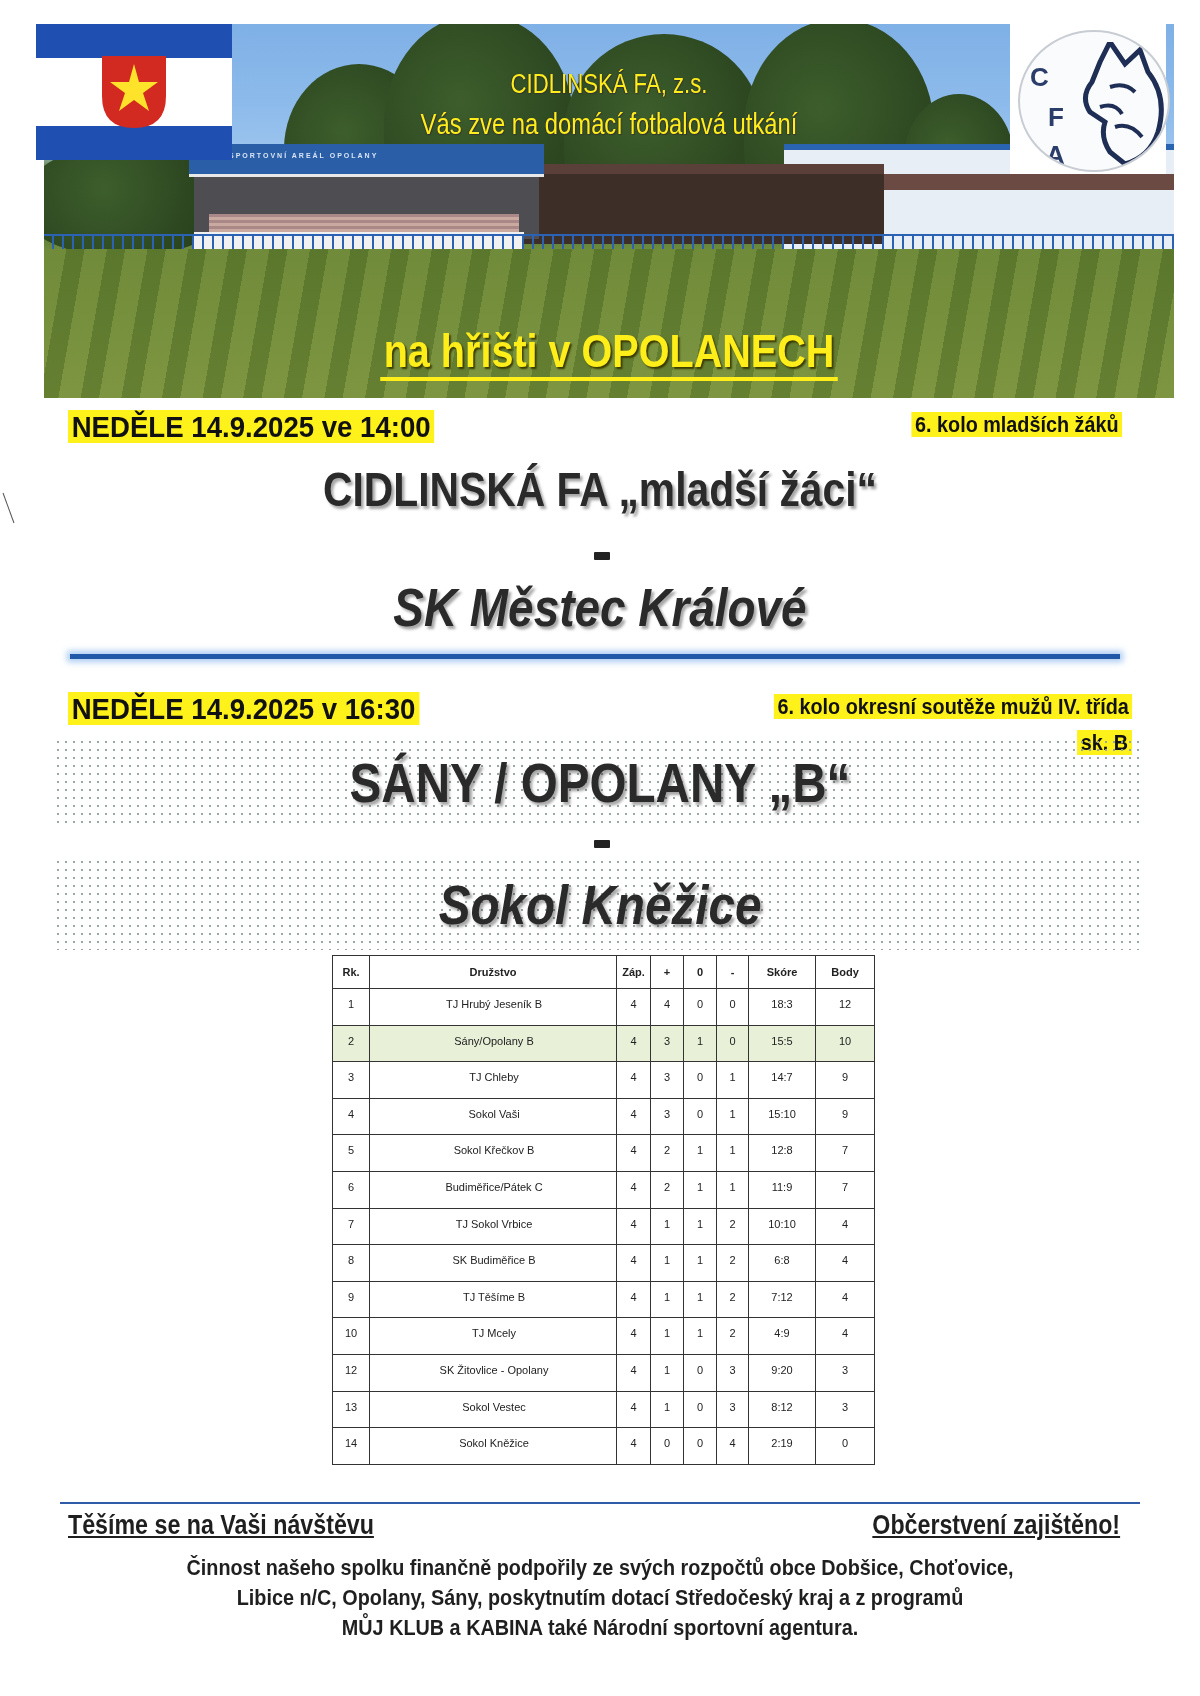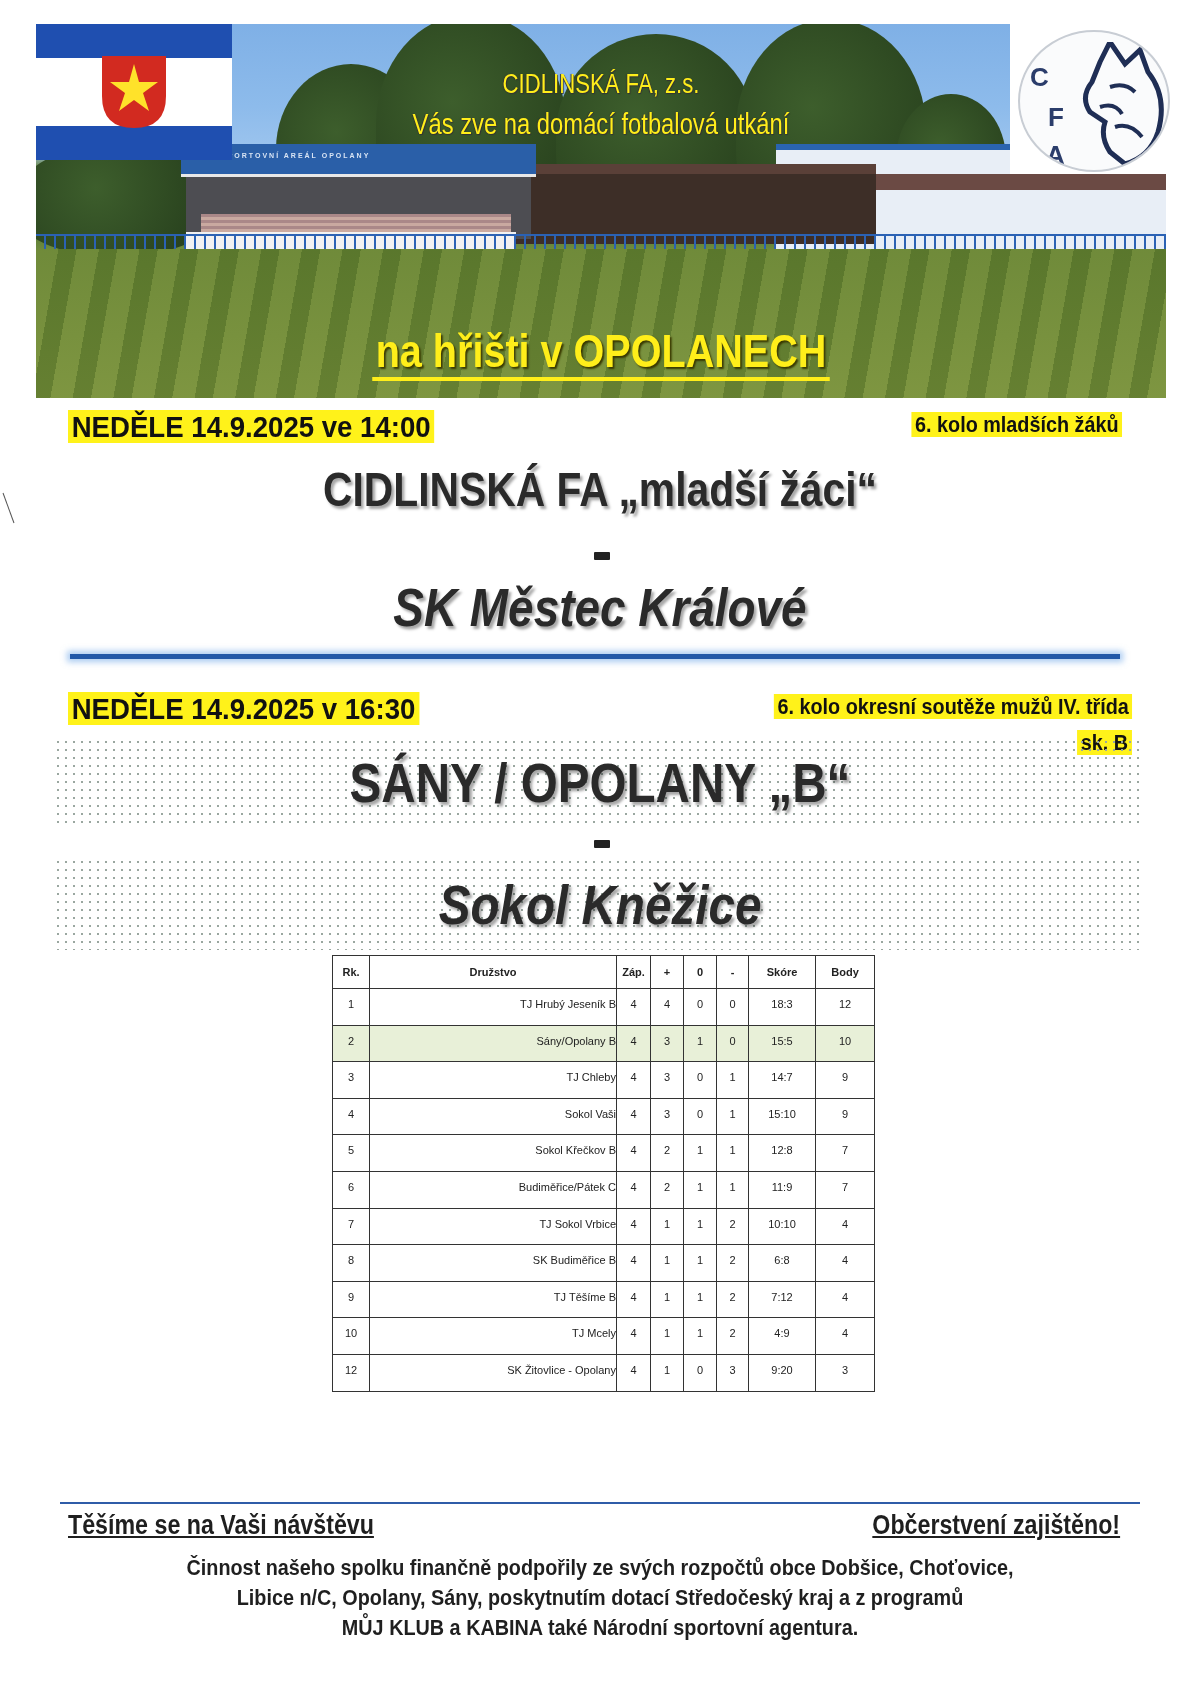--- a/index.html
+++ b/index.html
@@ -4,21 +4,21 @@
 <style>
   html, body { margin:0; padding:0; }
   body {
     width:1200px; height:1696px; background:#ffffff; position:relative; overflow:hidden;
     font-family:"Liberation Sans", sans-serif; color:#1a1a1a;
   }
   .abs { position:absolute; }
 
   
   .banner {
-    left:36px; top:24px; width:1130px; height:374px; overflow:hidden;
+    left:44px; top:24px; width:1130px; height:374px; overflow:hidden;
     background:linear-gradient(180deg,#7fb0e6 0%,#8dbbeb 22%,#9cc4ee 34%,#6f8c55 38%,#3c5a2a 48%,#4a6d2f 52%,#6d8a3d 60%,#8a9c45 75%,#7d8f3a 100%);
     text-decoration:underline;
   }
   .tree { position:absolute; border-radius:50% 50% 40% 40%; background:radial-gradient(circle at 40% 40%,#3d5e2c,#233a1a); }
   .grass {
     position:absolute; left:0; top:225px; width:100%; height:149px;
     background:repeating-linear-gradient(100deg,#7a9440 0 22px,#5d7a2e 22px 40px);
   }
   .grass-overlay {
     position:absolute; left:0; top:225px; width:100%; height:149px;
@@ -79,21 +79,21 @@
   }
 
   
   table.standings {
     position:absolute; left:332px; top:955px; border-collapse:collapse;
     font-family:"Liberation Sans", sans-serif; font-size:11px; color:#222;
   }
   table.standings th, table.standings td { border:1.5px solid #333; height:35.6px; padding:0; }
   table.standings th { font-weight:bold; height:32px; }
   table.standings td.rk { width:36px; text-align:center; }
-  table.standings td.team-name { width:244px; text-align:right; padding-left:2px; }
+  table.standings td.team-name { width:244px; text-align:center; padding-left:2px; }
   table.standings td.num { text-align:center; }
   table.standings tr.hl-row td { background:#e8f0d8; }
   .c-zap{width:33px}.c-plus{width:32px}.c-zero{width:32px}.c-minus{width:31px}.c-score{width:66px}.c-body{width:58px}
   table.standings td { vertical-align:top; padding-top:9px; height:26.6px; }
 
   .bottom-rule { left:60px; top:1502px; width:1080px; height:2px; background:#2f5ca8; }
   .footer-left, .footer-right {
     font-family:"Liberation Sans", sans-serif; font-weight:bold; font-size:27px; color:#1f1f1f;
     text-decoration:underline; transform:scaleX(0.86); white-space:nowrap;
   }
@@ -303,20 +303,40 @@
       <tr>
         <td class="rk">12</td>
         <td class="team-name">SK Žitovlice - Opolany</td>
         <td class="num c-zap">4</td>
         <td class="num c-plus">1</td>
         <td class="num c-zero">0</td>
         <td class="num c-minus">3</td>
         <td class="num c-score">9:20</td>
         <td class="num c-body">3</td>
       </tr>
+      <tr>
+        <td class="rk">13</td>
+        <td class="team-name">Sokol Vestec</td>
+        <td class="num c-zap">4</td>
+        <td class="num c-plus">1</td>
+        <td class="num c-zero">0</td>
+        <td class="num c-minus">3</td>
+        <td class="num c-score">8:12</td>
+        <td class="num c-body">3</td>
+      </tr>
+      <tr>
+        <td class="rk">14</td>
+        <td class="team-name">Sokol Kněžice</td>
+        <td class="num c-zap">4</td>
+        <td class="num c-plus">0</td>
+        <td class="num c-zero">0</td>
+        <td class="num c-minus">4</td>
+        <td class="num c-score">2:19</td>
+        <td class="num c-body">0</td>
+      </tr>
     </tbody>
 </table>
 
 <div class="abs bottom-rule"></div>
 <div class="abs footer-left">Těšíme se na Vaši návštěvu</div>
 <div class="abs footer-right">Občerstvení zajištěno!</div>
 <div class="abs support">
   <div>Činnost našeho spolku finančně podpořily ze svých rozpočtů obce Dobšice, Choťovice,</div>
   <div>Libice n/C, Opolany, Sány, poskytnutím dotací Středočeský kraj a z programů</div>
   <div>MŮJ KLUB a KABINA také Národní sportovní agentura.</div>

